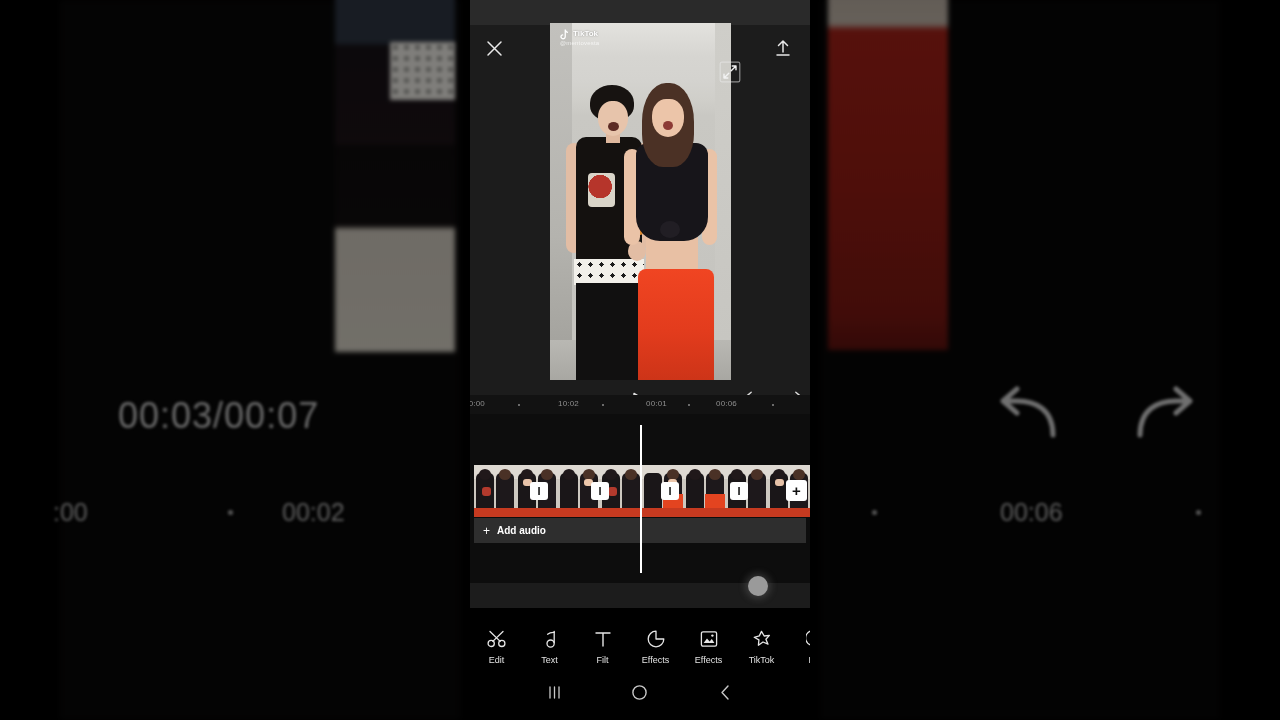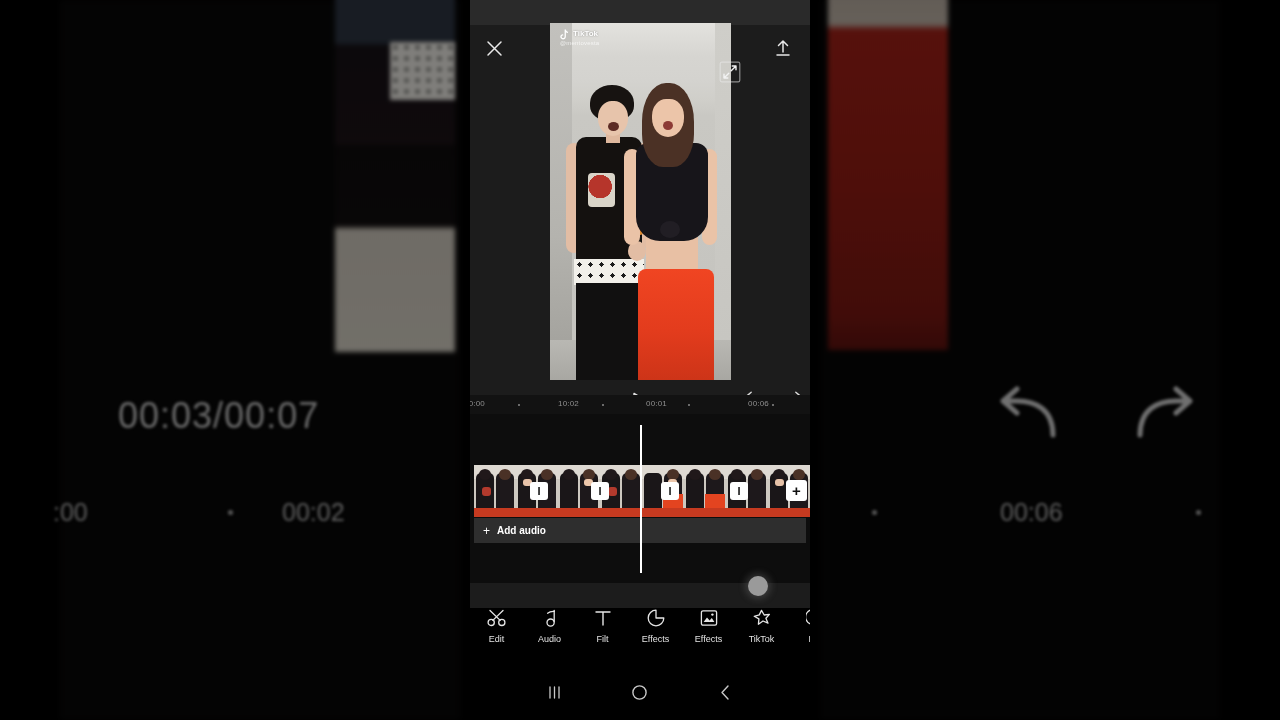--- a/index.html
+++ b/index.html
@@ -202,21 +202,21 @@
   .playhead { position:absolute; left:170px; top:11px; width:2px; height:148px; background:#fff; }
 
   .keyframe-dot {
     position:absolute; left:278px; top:162px; width:20px; height:20px; border-radius:50%;
     background:#9a9a9a; box-shadow:0 0 7px 3px rgba(150,150,150,.25); cursor:pointer;
   }
 
   
   .toolbar {
     position:absolute; left:0; top:608px; width:340px; height:57px;
-    background:#000; display:flex; align-items:flex-start; overflow:hidden;
+    background:#000; display:flex; align-items:flex-end; overflow:hidden;
   }
   .tool { width:53px; flex:0 0 53px; display:flex; flex-direction:column;
           align-items:center; gap:6px; cursor:pointer; }
   .tool .t-ico { height:20px; display:flex; align-items:center; justify-content:center; }
   .tool .t-lbl { color:#e2e2e2; font-size:9px; }
 
   
   .navbar {
     position:absolute; left:0; top:665px; width:340px; height:55px; background:#000;
     display:flex; align-items:center; justify-content:space-around; padding:0 42px;
@@ -348,21 +348,21 @@
                      M12.8 1.2 L16.8 4.6 L12.8 8.0" stroke="#dcdcdc" stroke-width="1.4" fill="none" stroke-linecap="round" stroke-linejoin="round"></path>
           </svg>
         </div>
       </div>
     </div>
 
     <div class="ruler">
       <span class="ruler-lbl" style="left:-6px">00:00</span>
       <span class="ruler-lbl" style="left:88px">10:02</span>
       <span class="ruler-lbl" style="left:176px">00:01</span>
-      <span class="ruler-lbl" style="left:278px">00:06</span>
+      <span class="ruler-lbl" style="left:246px">00:06</span>
       <span class="ruler-dot" style="left:48px"></span>
       <span class="ruler-dot" style="left:132px"></span>
       <span class="ruler-dot" style="left:218px"></span>
       <span class="ruler-dot" style="left:302px"></span>
     </div>
 
     <div class="tracks">
 
       <div class="thumbstrip">
         <div class="thumb">
@@ -470,21 +470,21 @@
       </div>
 
       <div class="tool">
         <span class="t-ico">
           <svg width="17" height="19" viewBox="0 0 17 19">
             <path d="M13.2 1.4 L13.2 12.6" stroke="#e6e6e6" stroke-width="1.3" stroke-linecap="round"></path>
             <path d="M13.2 2.4 C13.2 2.4 9 2.2 6.6 4.2" stroke="#e6e6e6" stroke-width="1.3" fill="none" stroke-linecap="round"></path>
             <circle cx="9.6" cy="13.6" r="3.6" fill="none" stroke="#e6e6e6" stroke-width="1.3"></circle>
           </svg>
         </span>
-        <span class="t-lbl">Audio</span>
+        <span class="t-lbl">Text</span>
       </div>
 
       <div class="tool">
         <span class="t-ico">
           <svg width="18" height="18" viewBox="0 0 18 18">
             <path d="M2 3 L16 3 M9 3 L9 16" stroke="#e6e6e6" stroke-width="1.4" stroke-linecap="round"></path>
           </svg>
         </span>
         <span class="t-lbl">Filt</span>
       </div>

